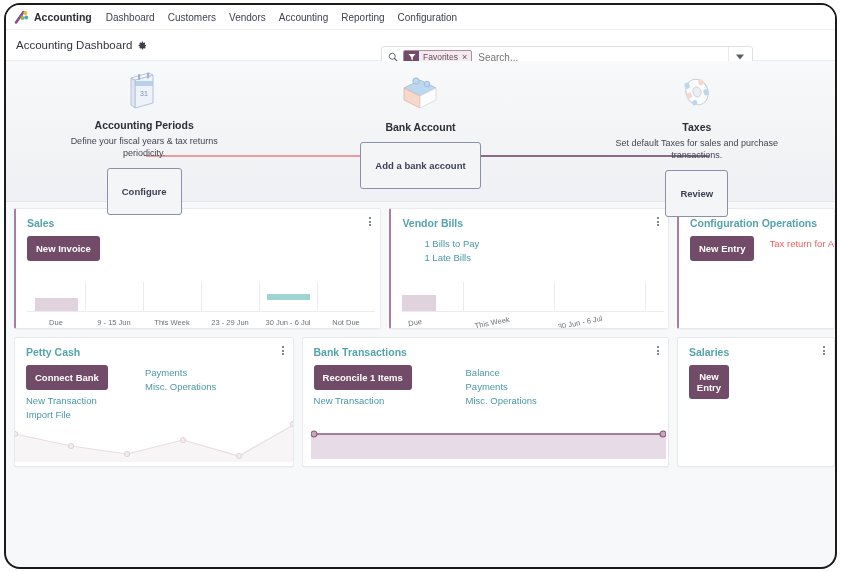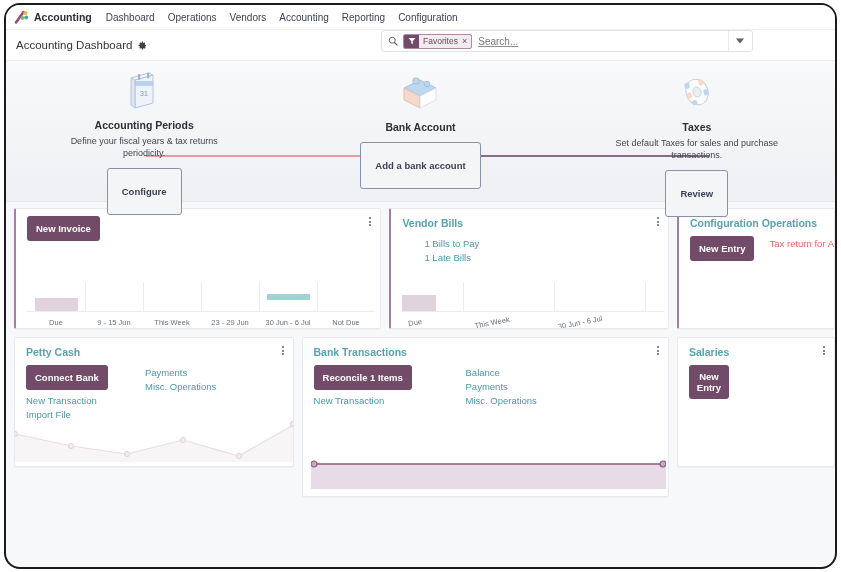--- a/index.html
+++ b/index.html
@@ -73,21 +73,21 @@
   }
   .gear-icon {
     margin-left: 6px;
     display: inline-flex;
     align-items: center;
   }
 
   #searchbar {
     position: absolute;
     left: 375px;
-    top: 0;
+    top: 16px;
     width: 372px;
     height: 22px;
     border: 1px solid #dee2e6;
     border-radius: 3px;
     background: #fff;
     display: flex;
     align-items: center;
     padding: 0 2px 0 6px;
   }
   .search-mag { flex: none; display: flex; align-items: center; margin-right: 5px; }
@@ -305,21 +305,21 @@
     <span class="brand-logo">
       <svg width="15" height="15" viewBox="0 0 15 15">
         <path d="M2 12.5 L9.5 2" stroke="#8f4c8c" stroke-width="2.6" fill="none" stroke-linecap="round"></path>
         <circle cx="11.3" cy="3.1" r="2.0" fill="#f0b429"></circle>
         <circle cx="12.2" cy="7.6" r="2.0" fill="#4aa8b8"></circle>
         <circle cx="8.4" cy="8.0" r="1.9" fill="#7cc242"></circle>
       </svg>
     </span>
     <span class="brand-name">Accounting</span>
     <span class="nav-item">Dashboard</span>
-    <span class="nav-item">Operations</span>
+    <span class="nav-item">Customers</span>
     <span class="nav-item">Vendors</span>
     <span class="nav-item">Accounting</span>
     <span class="nav-item">Reporting</span>
     <span class="nav-item">Configuration</span>
   </div>
 
   <div id="control-panel">
     <div id="breadcrumb-wrap">
       <span id="page-title">Accounting Dashboard</span>
       <span class="gear-icon">
@@ -410,20 +410,21 @@
       <div class="step-desc">Set default Taxes for sales and purchase transactions.</div>
       <button class="step-btn">Review</button>
     </div>
   </div>
 
   <div id="dash">
 
     <div class="row">
 
       <div class="card" style="width:372px;height:121px;">
+        <div class="card-title">Sales</div>
         <span class="kebab">
             <i></i>
             <i></i>
             <i></i>
           </span>
         <div class="card-body">
           <div class="col-left">
             <button class="btn-primary">New Invoice</button>
           </div>
         </div>
@@ -511,21 +512,21 @@
             <circle cx="0" cy="18" r="2.6" fill="#f2ebef" stroke="#ddcfd8" stroke-width="0.9"></circle>
             <circle cx="56" cy="30" r="2.6" fill="#f2ebef" stroke="#ddcfd8" stroke-width="0.9"></circle>
             <circle cx="112" cy="38" r="2.6" fill="#f2ebef" stroke="#ddcfd8" stroke-width="0.9"></circle>
             <circle cx="168" cy="24" r="2.6" fill="#f2ebef" stroke="#ddcfd8" stroke-width="0.9"></circle>
             <circle cx="224" cy="40" r="2.6" fill="#f2ebef" stroke="#ddcfd8" stroke-width="0.9"></circle>
             <circle cx="278" cy="8" r="2.6" fill="#f2ebef" stroke="#ddcfd8" stroke-width="0.9"></circle>
           </svg>
         </span>
       </div>
 
-      <div class="card no-accent" style="width:372px;height:160px;">
+      <div class="card no-accent" style="width:372px;height:130px;">
         <div class="card-title">Bank Transactions</div>
         <span class="kebab">
             <i></i>
             <i></i>
             <i></i>
           </span>
         <div class="card-body">
           <div class="col-left" style="width:150px;">
             <button class="btn-primary">Reconcile 1 Items</button>
             <span class="link" style="margin-top:5px;">New Transaction</span>

